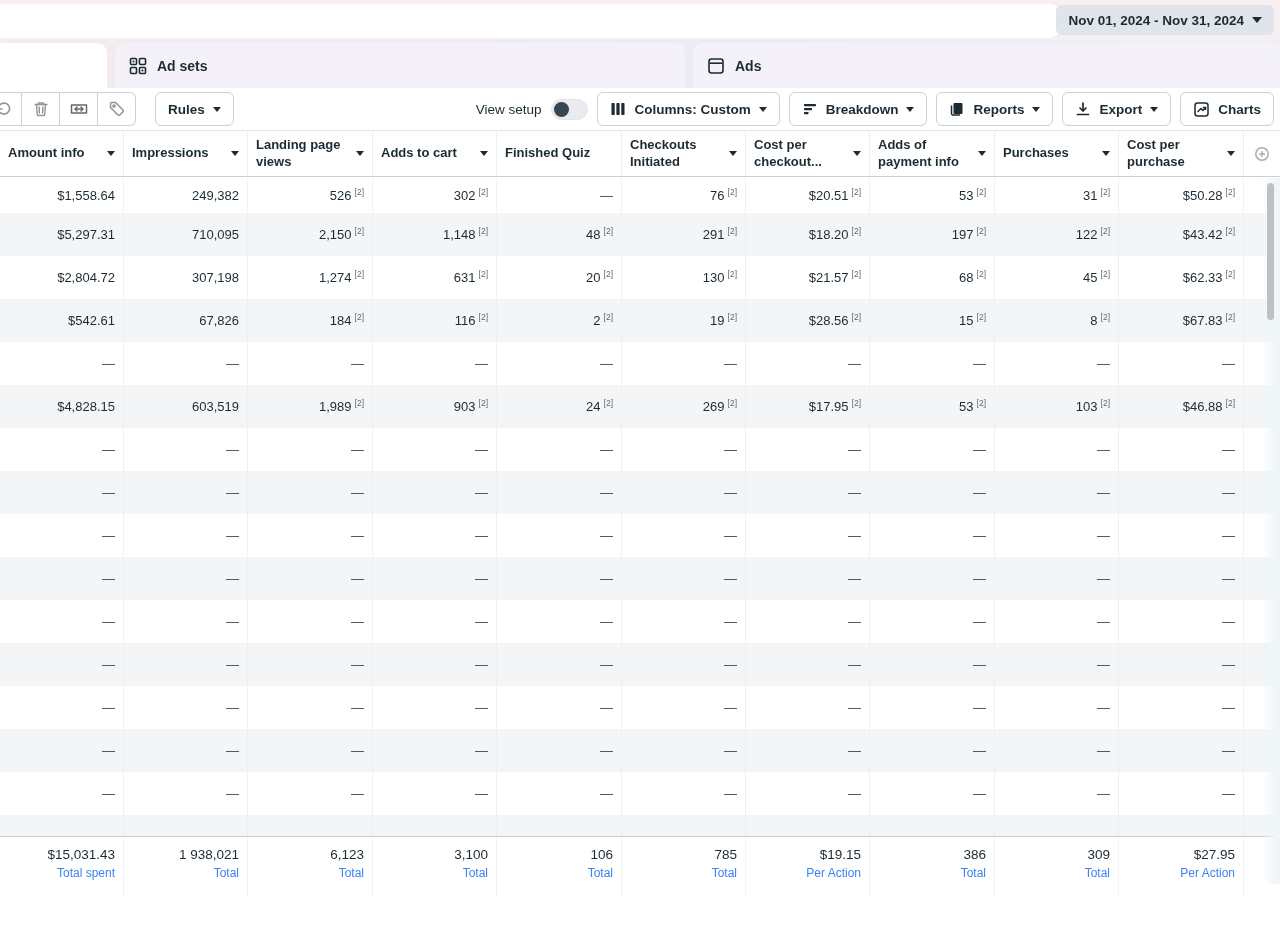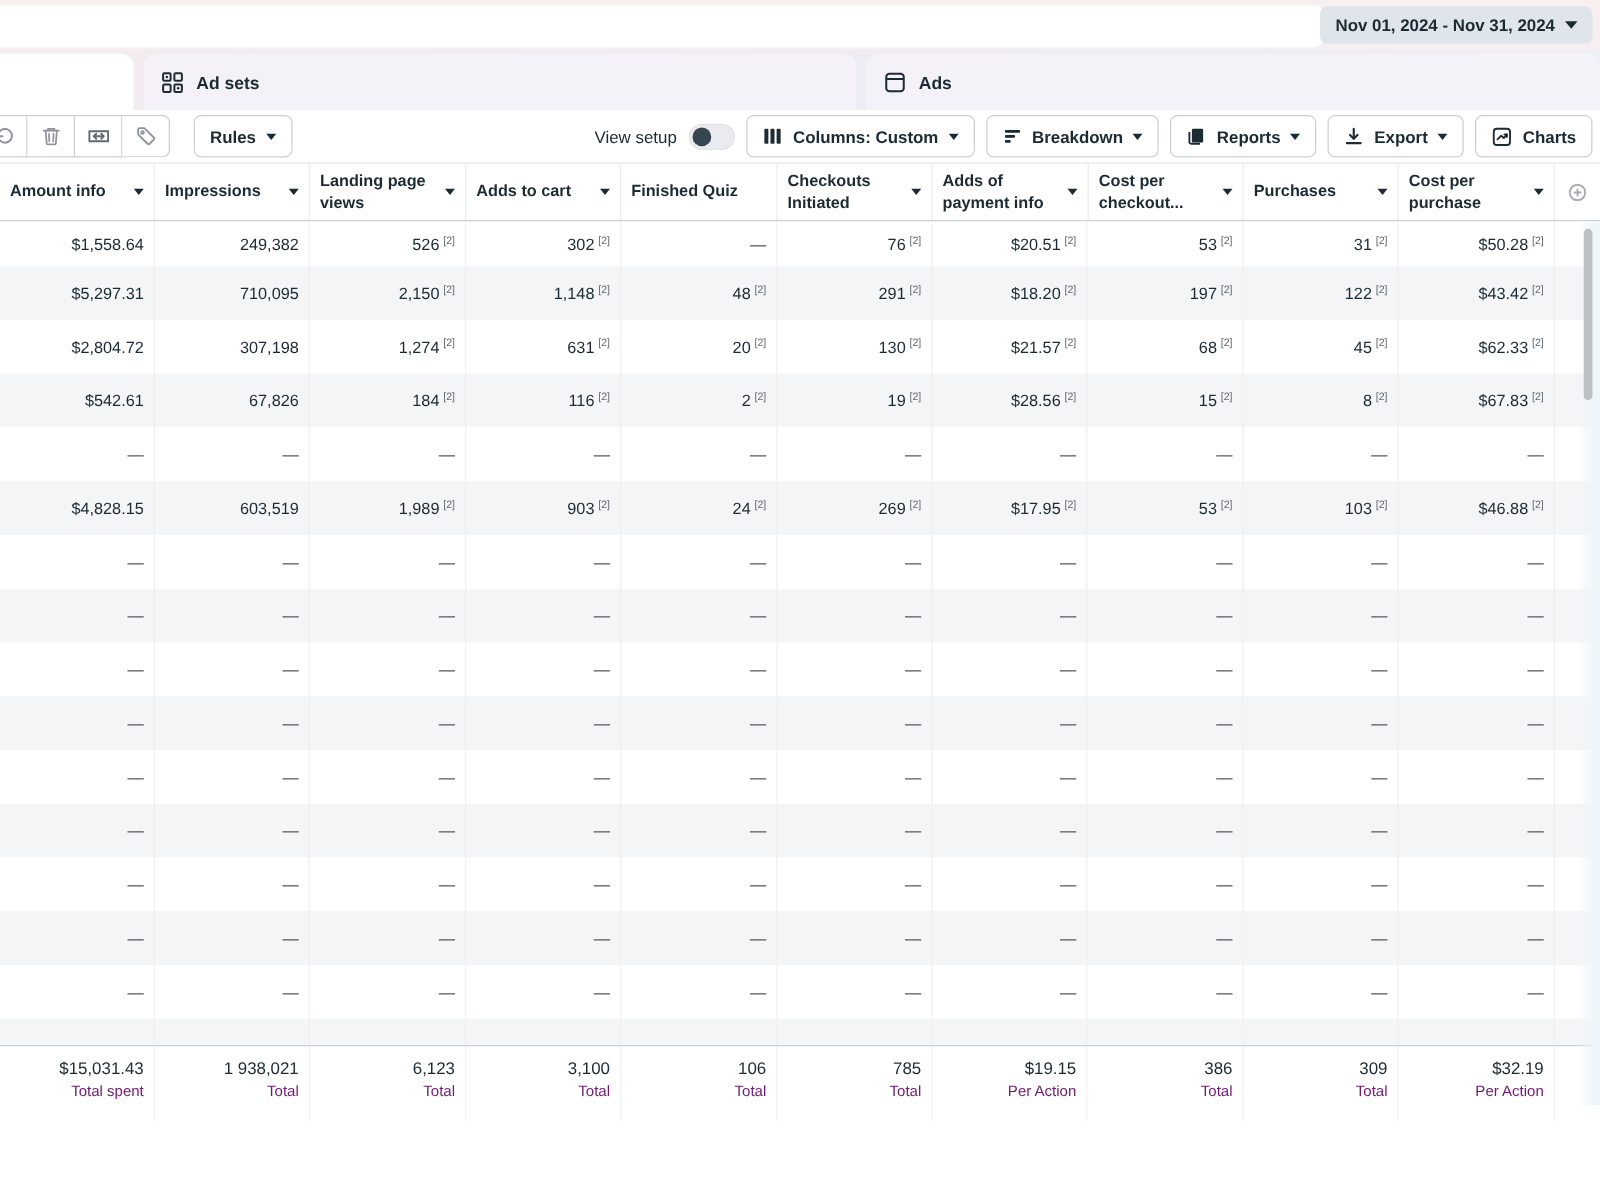--- a/index.html
+++ b/index.html
@@ -102,21 +102,21 @@
   
   .tfoot {
     position:absolute; left:0; top:836px; width:1280px; height:61px; background:#fff;
     border-top:1px solid #ccd0d5; display:flex;
   }
   .tf {
     display:flex; flex-direction:column; align-items:flex-end; justify-content:flex-start;
     padding:10px 8px 0 8px; border-right:1px solid #f0f2f4;
   }
   .tf .tf-value { font-size:13.5px; color:#1c2b33; }
-  .tf .tf-label { font-size:12px; color:#701a75; margin-top:4px; }
+  .tf .tf-label { font-size:12px; color:#3b82f6; margin-top:4px; }
   
   .vscroll {
     position:absolute; right:6px; top:183px; width:7px; height:137px;
     background:#bdc1c5; border-radius:4px; cursor:grab;
   }
   .scroll-track {
     position:absolute; right:0; top:178px; width:18px; height:706px;
     background:linear-gradient(90deg,rgba(234,245,250,0) 0%, #eef6fa 80%);
     pointer-events:none;
   }
@@ -262,26 +262,26 @@
       <span>Adds to cart</span>
       <span class="caret small arrow"></span>
     </div>
     <div class="th" style="width: 125px;">
       <span>Finished Quiz</span>
     </div>
     <div class="th" style="width: 124px;">
       <span>Checkouts Initiated</span>
       <span class="caret small arrow"></span>
     </div>
+    <div class="th" style="width: 124px;">
+      <span>Cost per checkout...</span>
+      <span class="caret small arrow"></span>
+    </div>
     <div class="th" style="width: 125px;">
       <span>Adds of payment info</span>
-      <span class="caret small arrow"></span>
-    </div>
-    <div class="th" style="width: 124px;">
-      <span>Cost per checkout...</span>
       <span class="caret small arrow"></span>
     </div>
     <div class="th" style="width: 124px;">
       <span>Purchases</span>
       <span class="caret small arrow"></span>
     </div>
     <div class="th" style="width: 125px;">
       <span>Cost per purchase</span>
       <span class="caret small arrow"></span>
     </div>
@@ -926,18 +926,18 @@
     </div>
     <div class="tf" style="width: 125px;">
       <div class="tf-value">386</div>
       <div class="tf-label">Total</div>
     </div>
     <div class="tf" style="width: 124px;">
       <div class="tf-value">309</div>
       <div class="tf-label">Total</div>
     </div>
     <div class="tf" style="width: 125px;">
-      <div class="tf-value">$32.19</div>
+      <div class="tf-value">$27.95</div>
       <div class="tf-label">Per Action</div>
     </div>
   </div>
 <div class="scroll-track"></div>
 <div class="vscroll"></div>
 
 </body></html>

